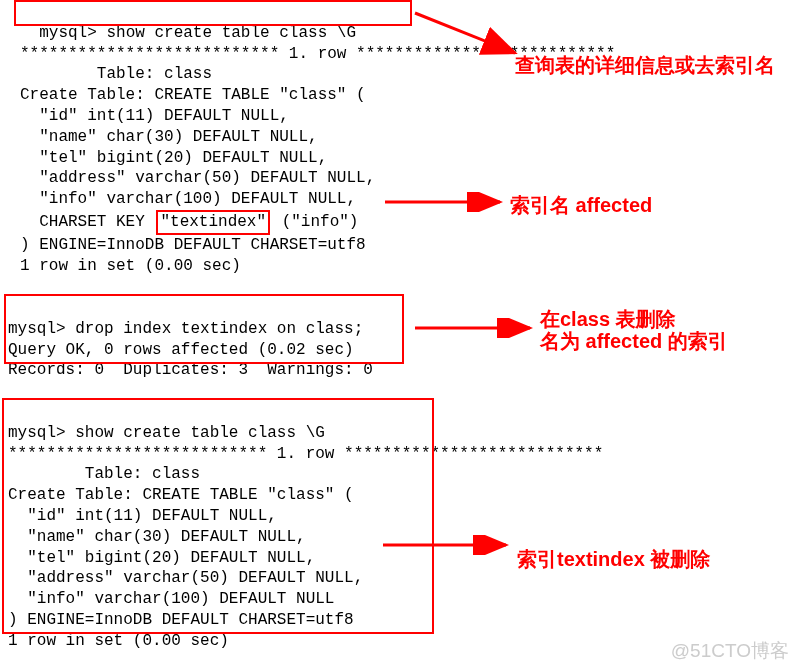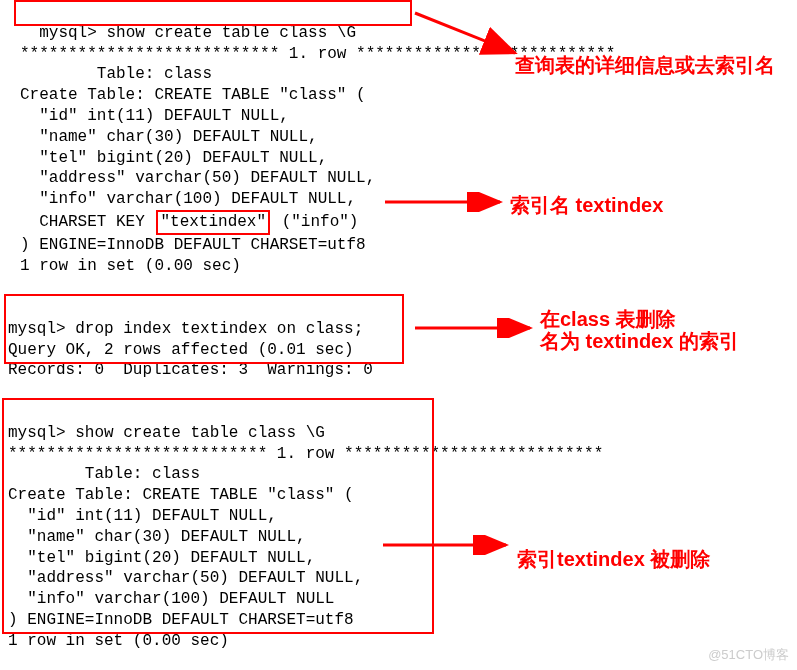--- a/index.html
+++ b/index.html
@@ -41,21 +41,21 @@
       font-size: 20px;
       white-space: nowrap;
     }
     .arrow {
       position: absolute;
       pointer-events: none;
     }
     .watermark {
       position: absolute;
       color: #cccccc;
-      font-size: 13px;
+      font-size: 19px;
       font-family: "Microsoft YaHei", sans-serif;
     }
   </style>
 </head>
 <body>
 
 <div class="terminal" style="left:20px; top:2px;">
 <span>  mysql&gt; </span><span>show create table class \G</span>
 <span>***************************</span><span> 1. row </span><span>***************************</span>
 <span>        Table: class</span>
@@ -67,21 +67,21 @@
 <span>  "info" varchar(100) DEFAULT NULL,</span>
 <span>  CHARSET KEY </span><span class="inline-box"><span>"textindex"</span></span><span> ("info")</span>
 <span>) ENGINE=InnoDB DEFAULT CHARSET=utf8</span>
 <span>1 row in set (0.00 sec)</span>
 </div>
 
 <div class="box" style="left:14px; top:0px; width:398px; height:26px;"></div>
 
 <div class="terminal" style="left:8px; top:298px;">
 <span>mysql&gt; drop index textindex on class;</span>
-<span>Query OK, 2 rows affected (0.01 sec)</span>
+<span>Query OK, 0 rows affected (0.02 sec)</span>
 <span>Records: 0  Duplicates: 3  Warnings: 0</span>
 </div>
 
 <div class="box" style="left:4px; top:294px; width:400px; height:70px;"></div>
 
 <div class="terminal" style="left:8px; top:402px;">
 <span>mysql&gt; show create table class \G</span>
 <span>***************************</span><span> 1. row </span><span>***************************</span>
 <span>        Table: class</span>
 <span>Create Table: CREATE TABLE "class" (</span>
@@ -90,23 +90,23 @@
 <span>  "tel" bigint(20) DEFAULT NULL,</span>
 <span>  "address" varchar(50) DEFAULT NULL,</span>
 <span>  "info" varchar(100) DEFAULT NULL</span>
 <span>) ENGINE=InnoDB DEFAULT CHARSET=utf8</span>
 <span>1 row in set (0.00 sec)</span>
 </div>
 
 <div class="box" style="left:2px; top:398px; width:432px; height:236px;"></div>
 
 <div class="annotation" style="left:515px; top:52px;">查询表的详细信息或去索引名</div>
-<div class="annotation" style="left:510px; top:192px;">索引名 textindex</div>
+<div class="annotation" style="left:510px; top:192px;">索引名 affected</div>
 <div class="annotation" style="left:540px; top:306px;">在class 表删除</div>
-<div class="annotation" style="left:540px; top:328px;">名为 textindex 的索引</div>
+<div class="annotation" style="left:540px; top:328px;">名为 affected 的索引</div>
 <div class="annotation" style="left:517px; top:546px;">索引textindex 被删除</div>
 
 <svg class="arrow" style="left:410px; top:5px;" width="120" height="60">
   <defs>
       <marker id="ah1" markerWidth="12" markerHeight="10" refX="11" refY="5" orient="auto">
         <path d="M0,0 L12,5 L0,10 Z" fill="#ff0000"></path>
       </marker>
     </defs>
   <line x1="5" y1="8" x2="105" y2="48" stroke="#ff0000" stroke-width="3" marker-end="url(#ah1)"></line>
 </svg>

